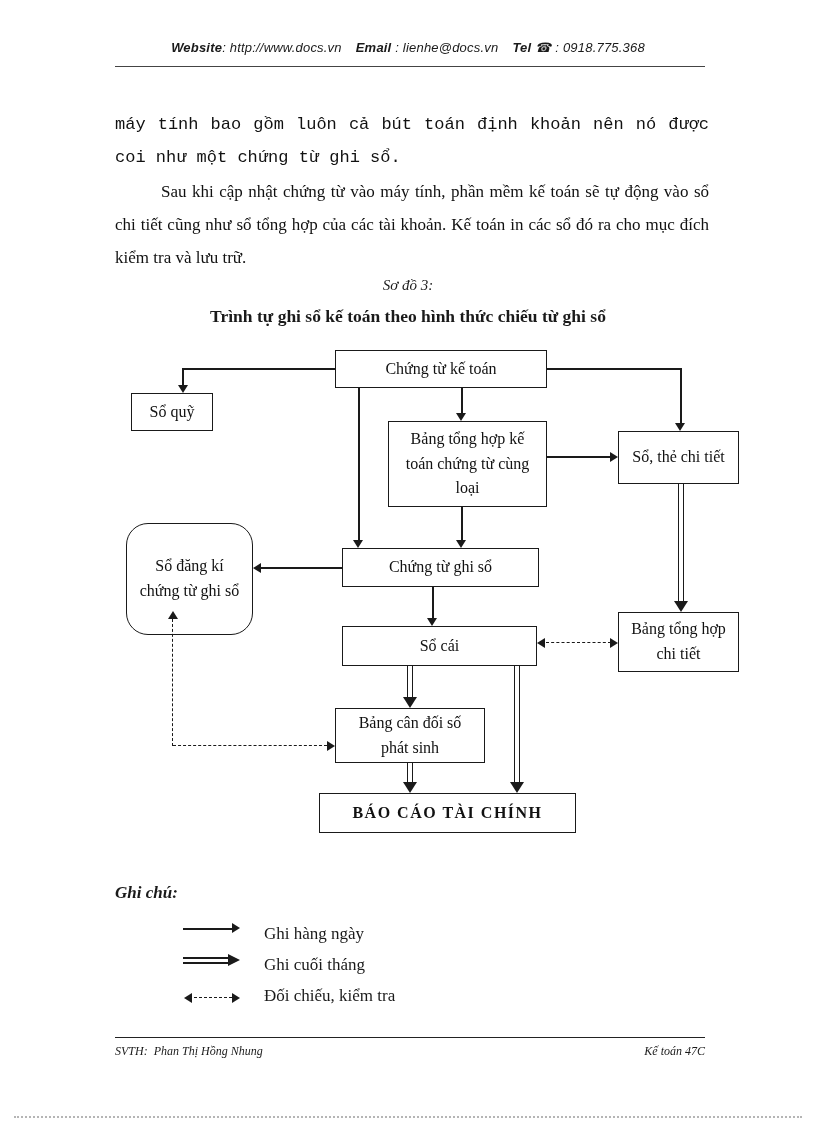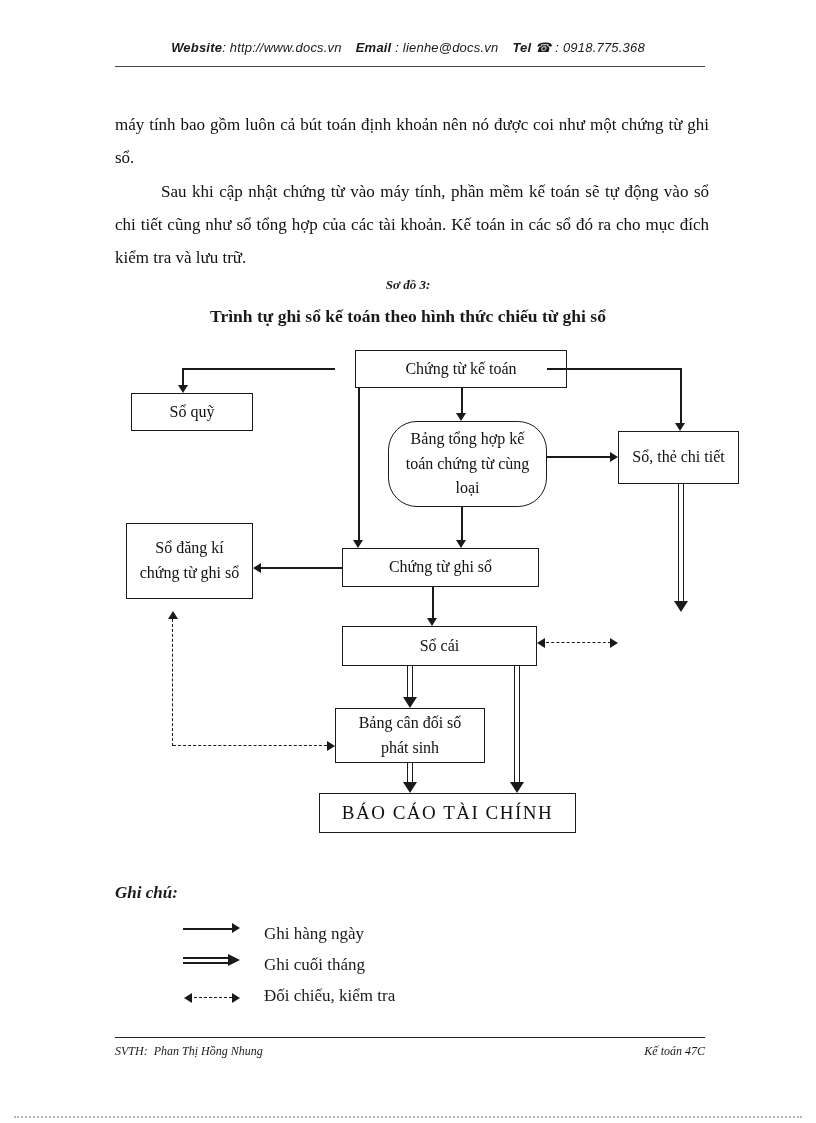--- a/index.html
+++ b/index.html
@@ -17,31 +17,31 @@
   .header-line b { font-weight:bold; }
   .hgap { display:inline-block; width:14px; }
   .header-rule { position:absolute; left:115px; top:66px; width:590px; border-top:1.2px solid #444; }
 
   
   .para {
     position:absolute; left:115px; width:594px;
     font-size:17px; line-height:33px; text-align:justify; color:#111;
   }
   .caption { position:absolute; left:0; width:100%; text-align:center;
-    font-size:13px; font-weight:bold; font-style:italic; }
+    font-size:15px; font-weight:normal; font-style:italic; }
   .dia-title { position:absolute; left:0; width:100%; text-align:center;
     font-size:17.5px; font-weight:bold; }
 
   
   .box {
     position:absolute; box-sizing:border-box; background:#fff;
     border:1.5px solid #1a1a1a; display:flex; align-items:center; justify-content:center;
     text-align:center; font-size:16px; line-height:1.55; padding:2px 8px; color:#111;
   }
-  .box.caps { font-weight:normal; letter-spacing:1.5px; font-size:19px; }
+  .box.caps { font-weight:bold; letter-spacing:1.5px; font-size:16px; }
   .hline { position:absolute; height:1.5px; background:#1a1a1a; }
   .vline { position:absolute; width:1.5px; background:#1a1a1a; }
   .dvline { position:absolute; width:6px; box-sizing:border-box;
     border-left:1.5px solid #1a1a1a; border-right:1.5px solid #1a1a1a; }
   .dashh { position:absolute; height:0; border-top:1.5px dashed #1a1a1a; }
   .dashv { position:absolute; width:0; border-left:1.5px dashed #1a1a1a; }
   .ah { position:absolute; width:0; height:0; }
   .ah.down  { border-left:5px solid transparent; border-right:5px solid transparent; border-top:8px solid #1a1a1a; }
   .ah.up    { border-left:5px solid transparent; border-right:5px solid transparent; border-bottom:8px solid #1a1a1a; }
   .ah.left  { border-top:5px solid transparent; border-bottom:5px solid transparent; border-right:8px solid #1a1a1a; }
@@ -64,33 +64,34 @@
   .bottom-dots { position:absolute; left:14px; top:1116px; width:788px; border-top:2px dotted #b5b5b5; }
 </style>
 </head>
 <body>
 
 <div class="page">
 
   <div class="header-line"><b>Website</b><span>: http://www.docs.vn</span><span class="hgap"></span><b>Email</b>&nbsp;<span>: lienhe@docs.vn</span><span class="hgap"></span><b>Tel</b>&nbsp;<span>☎</span>&nbsp;<span>: 0918.775.368</span></div>
   <div class="header-rule"></div>
 
-  <div class="para" style="top:108px;">máy tính bao gồm luôn cả bút toán định khoản nên nó được coi như một chứng từ ghi sổ.</div>
+  <div class="para" style="top:108px;font-family:Liberation Mono, monospace;">máy tính bao gồm luôn cả bút toán định khoản nên nó được coi như một chứng từ ghi sổ.</div>
   <div class="para" style="top:175px; text-indent:46px;">Sau khi cập nhật chứng từ vào máy tính, phần mềm kế toán sẽ tự động vào sổ chi tiết cũng như sổ tổng hợp của các tài khoản. Kế toán in các sổ đó ra cho mục đích kiểm tra và lưu trữ.</div>
 
   <div class="caption" style="top:277px;">Sơ đồ 3:</div>
   <div class="dia-title" style="top:306px;">Trình tự ghi sổ kế toán theo hình thức chiếu từ ghi sổ</div>
 
-  <div class="box" style="left:335px; top:350px; width:212px; height:38px;margin-left:20px;">Chứng từ kế toán</div>
-  <div class="box" style="left:131px; top:393px; width:122px; height:38px;">Sổ quỹ</div>
-  <div class="box" style="left:388px; top:421px; width:159px; height:86px;border-radius:29px;">Bảng tổng hợp kế toán chứng từ cùng loại</div>
+  <div class="box" style="left:335px; top:350px; width:212px; height:38px;">Chứng từ kế toán</div>
+  <div class="box" style="left:131px; top:393px; width:82px; height:38px;">Sổ quỹ</div>
+  <div class="box" style="left:388px; top:421px; width:159px; height:86px;">Bảng tổng hợp kế toán chứng từ cùng loại</div>
   <div class="box" style="left:618px; top:431px; width:121px; height:53px;">Sổ, thẻ chi tiết</div>
-  <div class="box" style="left:126px; top:523px; width:127px; height:76px;">Sổ đăng kí chứng từ ghi sổ</div>
+  <div class="box" style="left:126px; top:523px; width:127px; height:112px;border-radius:22px;">Sổ đăng kí chứng từ ghi sổ</div>
   <div class="box" style="left:342px; top:548px; width:197px; height:39px;">Chứng từ ghi sổ</div>
   <div class="box" style="left:342px; top:626px; width:195px; height:40px;text-align:center;">Sổ cái</div>
+  <div class="box" style="left:618px; top:612px; width:121px; height:60px;">Bảng tổng hợp chi tiết</div>
   <div class="box" style="left:335px; top:708px; width:150px; height:55px;">Bảng cân đối số phát sinh</div>
   <div class="box caps" style="left:319px; top:793px; width:257px; height:40px;">BÁO CÁO TÀI CHÍNH</div>
 
   <div class="hline" style="left:183px; top:368px; width:152px;"></div>
   <div class="vline" style="left:182px; top:368px; height:18px;"></div>
   <div class="ah down" style="left:178px; top:385px;"></div>
 
   <div class="vline" style="left:461px; top:388px; height:26px;"></div>
   <div class="ah down" style="left:456px; top:413px;"></div>
 

